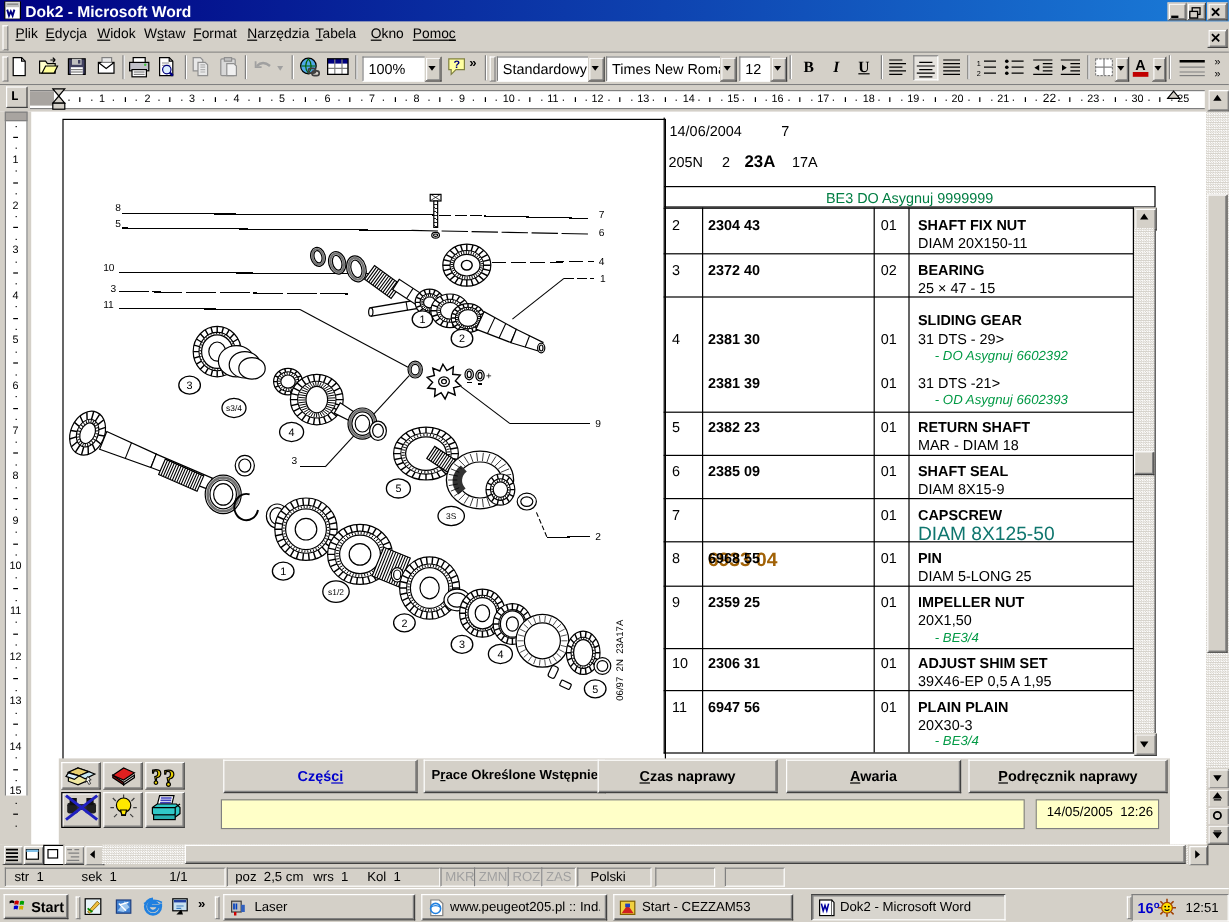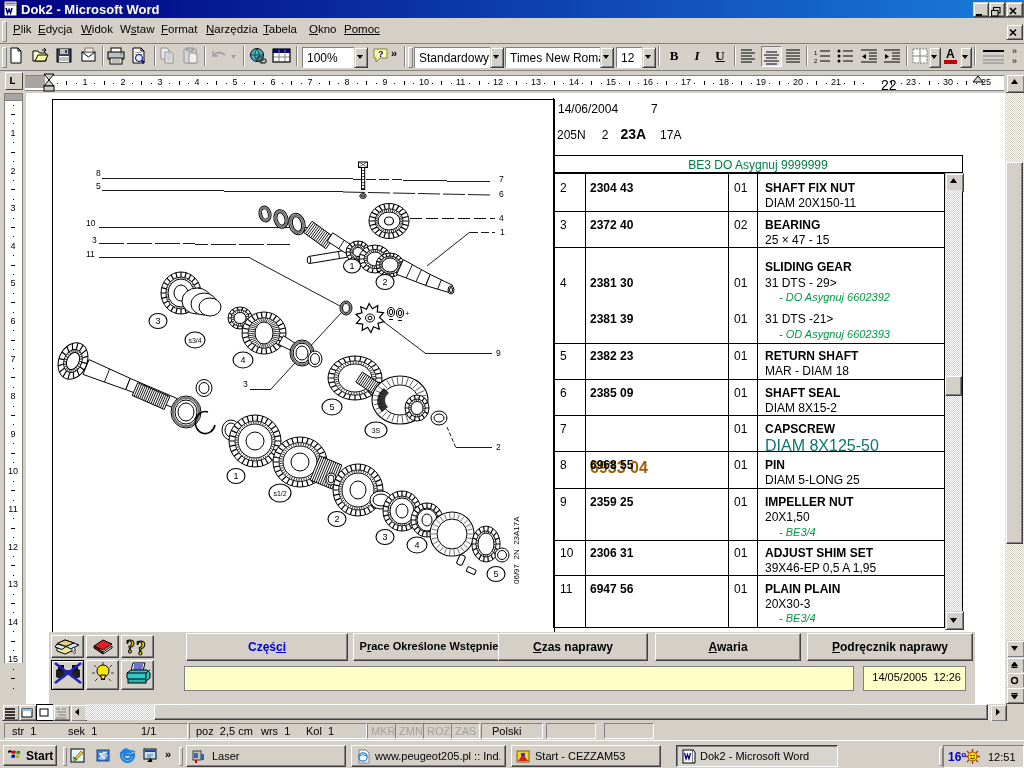--- a/index.html
+++ b/index.html
@@ -299,21 +299,21 @@
         <div style="position:absolute;left:754px;top:5px;width:1px;height:4px;background:#000;"></div>
         <div style="position:absolute;left:763px;top:7px;width:1px;height:1px;background:#000;"></div>
         <span style="position:absolute;left:768px;top:1px;width:8px;text-align:center;font-size:9px;">20</span>
         <div style="position:absolute;left:782px;top:7px;width:1px;height:1px;background:#000;"></div>
         <div style="position:absolute;left:791px;top:5px;width:1px;height:4px;background:#000;"></div>
         <div style="position:absolute;left:801px;top:7px;width:1px;height:1px;background:#000;"></div>
         <span style="position:absolute;left:806px;top:1px;width:8px;text-align:center;font-size:9px;">21</span>
         <div style="position:absolute;left:819px;top:7px;width:1px;height:1px;background:#000;"></div>
         <div style="position:absolute;left:829px;top:5px;width:1px;height:4px;background:#000;"></div>
         <div style="position:absolute;left:838px;top:7px;width:1px;height:1px;background:#000;"></div>
-        <span style="position:absolute;left:844px;top:1px;width:8px;text-align:center;font-size:14px;margin-left:12px;">22</span>
+        <span style="position:absolute;left:844px;top:1px;width:8px;text-align:center;font-size:10px;">22</span>
         <div style="position:absolute;left:857px;top:7px;width:1px;height:1px;background:#000;"></div>
         <div style="position:absolute;left:866px;top:5px;width:1px;height:4px;background:#000;"></div>
         <div style="position:absolute;left:876px;top:7px;width:1px;height:1px;background:#000;"></div>
         <span style="position:absolute;left:881px;top:1px;width:8px;text-align:center;font-size:9px;">23</span>
         <div style="position:absolute;left:894px;top:7px;width:1px;height:1px;background:#000;"></div>
         <div style="position:absolute;left:904px;top:5px;width:1px;height:4px;background:#000;"></div>
         <div style="position:absolute;left:913px;top:7px;width:1px;height:1px;background:#000;"></div>
         <span style="position:absolute;left:918px;top:1px;width:8px;text-align:center;font-size:9px;">30</span>
         <div style="position:absolute;left:932px;top:7px;width:1px;height:1px;background:#000;"></div>
         <div style="position:absolute;left:941px;top:5px;width:1px;height:4px;background:#000;"></div>
@@ -736,21 +736,21 @@
         <div style="position:absolute;left:226px;top:155px;font-size:11px;color:#009944;white-space:nowrap;font-style:italic;">- OD Asygnuj 6602393</div>
         <div style="position:absolute;left:7px;top:176px;font-size:12px;color:#000;white-space:nowrap;">5</div>
         <div style="position:absolute;left:37px;top:176px;font-size:12px;color:#000;white-space:nowrap;font-weight:bold;">2382 23</div>
         <div style="position:absolute;left:181px;top:176px;font-size:12px;color:#000;white-space:nowrap;">01</div>
         <div style="position:absolute;left:212px;top:176px;font-size:12px;color:#000;white-space:nowrap;font-weight:bold;">RETURN SHAFT</div>
         <div style="position:absolute;left:212px;top:191px;font-size:12px;color:#000;white-space:nowrap;">MAR - DIAM 18</div>
         <div style="position:absolute;left:7px;top:213px;font-size:12px;color:#000;white-space:nowrap;">6</div>
         <div style="position:absolute;left:37px;top:213px;font-size:12px;color:#000;white-space:nowrap;font-weight:bold;">2385 09</div>
         <div style="position:absolute;left:181px;top:213px;font-size:12px;color:#000;white-space:nowrap;">01</div>
         <div style="position:absolute;left:212px;top:213px;font-size:12px;color:#000;white-space:nowrap;font-weight:bold;">SHAFT SEAL</div>
-        <div style="position:absolute;left:212px;top:228px;font-size:12px;color:#000;white-space:nowrap;">DIAM 8X15-2</div>
+        <div style="position:absolute;left:212px;top:228px;font-size:12px;color:#000;white-space:nowrap;">DIAM 8X15-9</div>
         <div style="position:absolute;left:7px;top:249px;font-size:12px;color:#000;white-space:nowrap;">7</div>
         <div style="position:absolute;left:37px;top:249px;font-size:16px;color:#a16207;white-space:nowrap;font-weight:bold;margin-top:37px;">6933 04</div>
         <div style="position:absolute;left:181px;top:249px;font-size:12px;color:#000;white-space:nowrap;">01</div>
         <div style="position:absolute;left:212px;top:249px;font-size:12px;color:#000;white-space:nowrap;font-weight:bold;">CAPSCREW</div>
         <div style="position:absolute;left:212px;top:264px;font-size:16px;color:#0f766e;white-space:nowrap;">DIAM 8X125-50</div>
         <div style="position:absolute;left:7px;top:285px;font-size:12px;color:#000;white-space:nowrap;">8</div>
         <div style="position:absolute;left:37px;top:285px;font-size:12px;color:#000;white-space:nowrap;font-weight:bold;">6968 55</div>
         <div style="position:absolute;left:181px;top:285px;font-size:12px;color:#000;white-space:nowrap;">01</div>
         <div style="position:absolute;left:212px;top:285px;font-size:12px;color:#000;white-space:nowrap;font-weight:bold;">PIN</div>
         <div style="position:absolute;left:212px;top:300px;font-size:12px;color:#000;white-space:nowrap;">DIAM 5-LONG 25</div>

